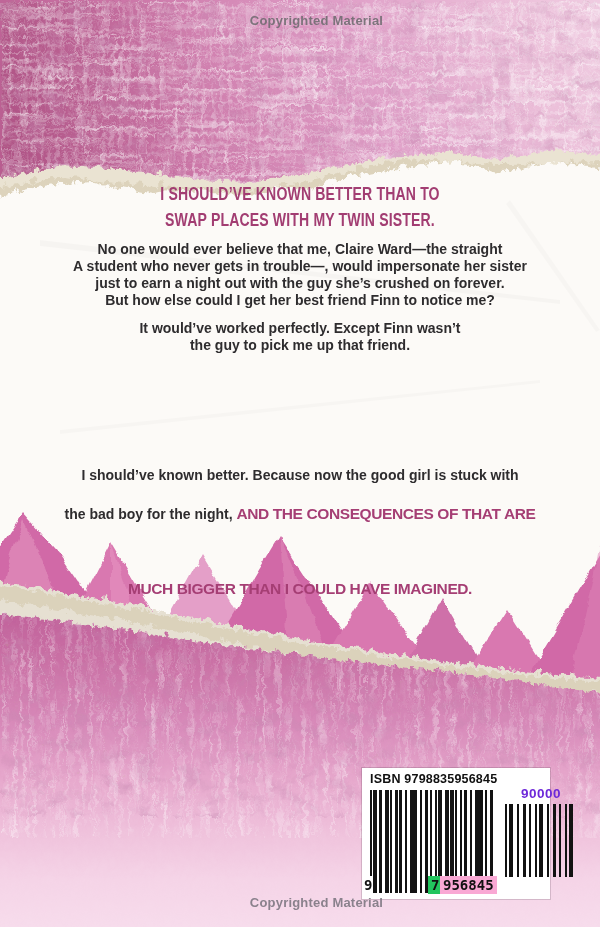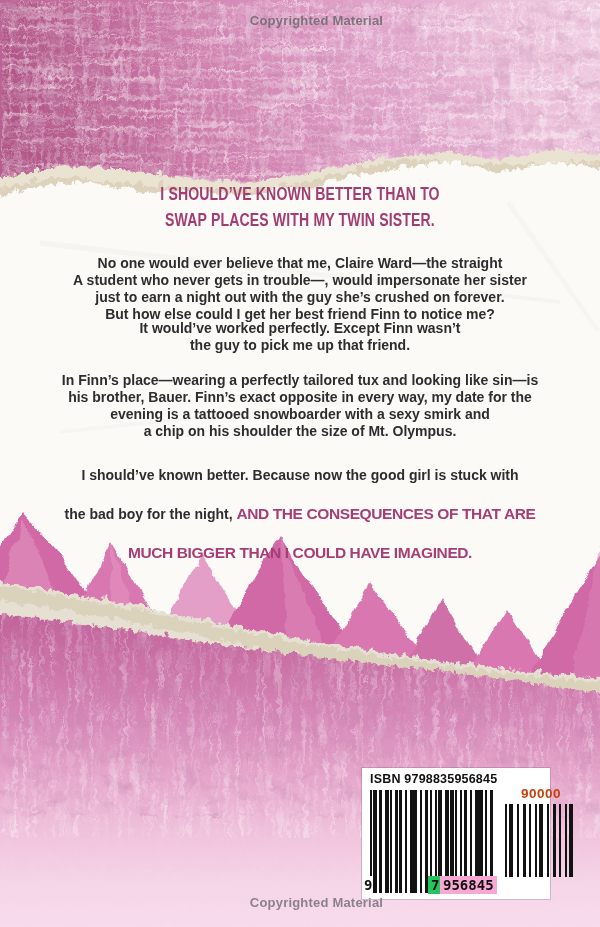--- a/index.html
+++ b/index.html
@@ -23,28 +23,28 @@
     font:700 19px/26px "Liberation Sans",sans-serif;
     letter-spacing:.2px;color:#a23d72;
     transform:scaleX(.74);
   }
   .para{
     position:absolute;left:28px;right:28px;margin:0;
     text-align:center;white-space:pre-line;
     font:600 14px/17px "Liberation Sans",sans-serif;
     color:#2e2c2e;letter-spacing:0;
   }
-  .para.p1{top:255px;text-align:center;}
+  .para.p1{top:241px;text-align:center;}
   .para.p2{top:320px;}
   .para.p3{top:372px;}
   .para.p4{top:448px;}
   .p4 .l{display:block;line-height:21px;}
   .emph{
     font:700 15.5px/21px "Liberation Sans",sans-serif;
-    letter-spacing:-0.4px;color:#a53e74;
+    letter-spacing:-0.4px;color:#a53e74;margin-top:36px;
   }
 
   .barcode-box{
     position:absolute;left:362px;top:768px;width:188px;height:131px;
     background:#fff;box-shadow:0 0 0 1px rgba(60,40,55,.18);
   }
   .isbn{
     position:absolute;left:8px;top:4px;
     font:700 12.5px/15px "Liberation Sans",sans-serif;
     color:#111;letter-spacing:.2px;white-space:nowrap;
@@ -59,21 +59,21 @@
   .digits{
     position:absolute;left:0;top:108px;width:140px;height:18px;
     font:700 14px/18px "DejaVu Sans Mono",monospace;color:#111;
   }
   .digits .d9{position:absolute;left:1px;top:0;background:#fff;padding:0 1px;}
   .digits .g1{position:absolute;left:18px;top:0;background:#22c55e;padding:0 3px;margin-left:48px;}
   .digits .g2{position:absolute;left:78px;top:0;background:#f9a8d4;padding:0 3px;}
   .supp{position:absolute;left:143px;top:18px;width:72px;height:108px;}
   .price{
     text-align:center;font:700 13.5px/16px "Liberation Sans",sans-serif;
-    color:#c2410c;letter-spacing:.5px;
+    color:#6d28d9;letter-spacing:.5px;
   }
   .supp-bars{
     margin-top:2px;height:73px;
     background-image:
       repeating-linear-gradient(90deg,#121212 0 2px,transparent 2px 6px),
       repeating-linear-gradient(90deg,transparent 0 4px,#121212 4px 6px,transparent 6px 15px);
   }
 </style>
 </head>
 <body>
@@ -205,24 +205,20 @@
 SWAP PLACES WITH MY TWIN SISTER.</h1>
 
   <p class="para p1">No one would ever believe that me, Claire Ward—the straight
 A student who never gets in trouble—, would impersonate her sister
 just to earn a night out with the guy she’s crushed on forever.
 But how else could I get her best friend Finn to notice me?</p>
 
   <p class="para p2">It would’ve worked perfectly. Except Finn wasn’t
 the guy to pick me up that friend.</p>
 
-  <p class="para p3">In Finn’s place—wearing a perfectly tailored tux and looking like sin—is
-his brother, Bauer. Finn’s exact opposite in every way, my date for the
-evening is a tattooed snowboarder with a sexy smirk and
-a chip on his shoulder the size of Mt. Olympus.</p>
 
   <p class="para p4">
     <span class="l">I should’ve known better. Because now the good girl is stuck with</span>
     <span class="l"><span>the bad boy for the night, </span><span class="emph">AND THE CONSEQUENCES OF THAT ARE</span></span>
     <span class="l emph">MUCH BIGGER THAN I COULD HAVE IMAGINED.</span>
   </p>
 
   <div class="barcode-box">
     <div class="isbn">ISBN 9798835956845</div>
     <div class="main-bars"></div>

